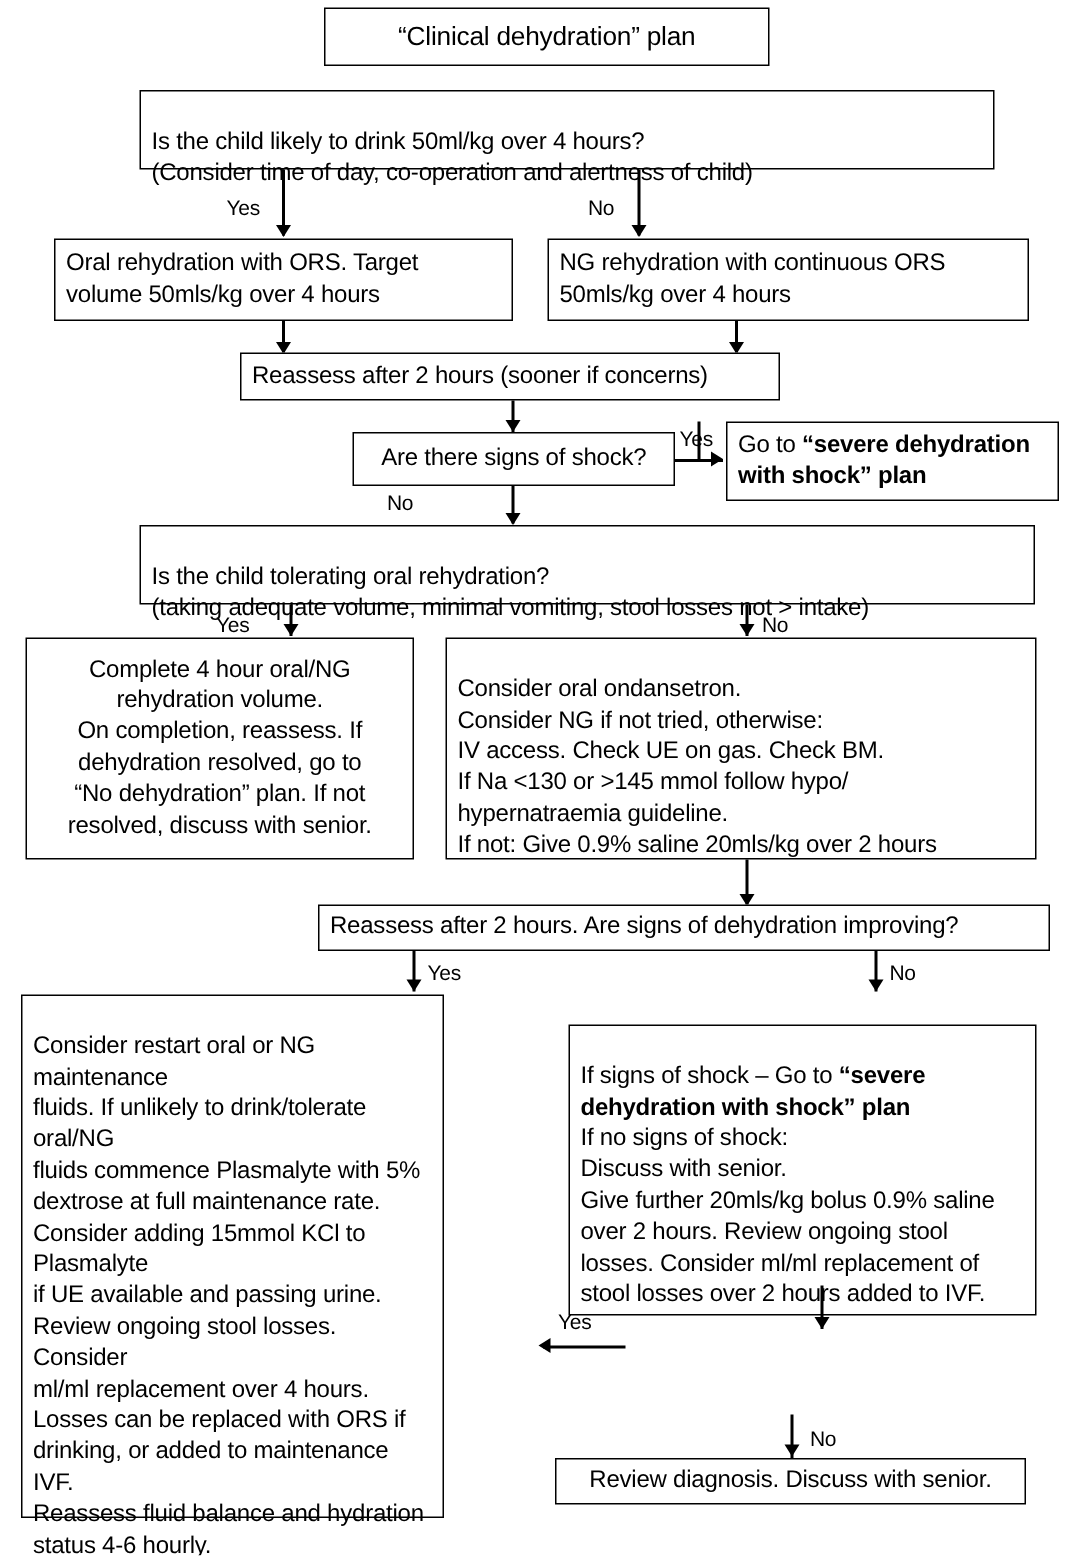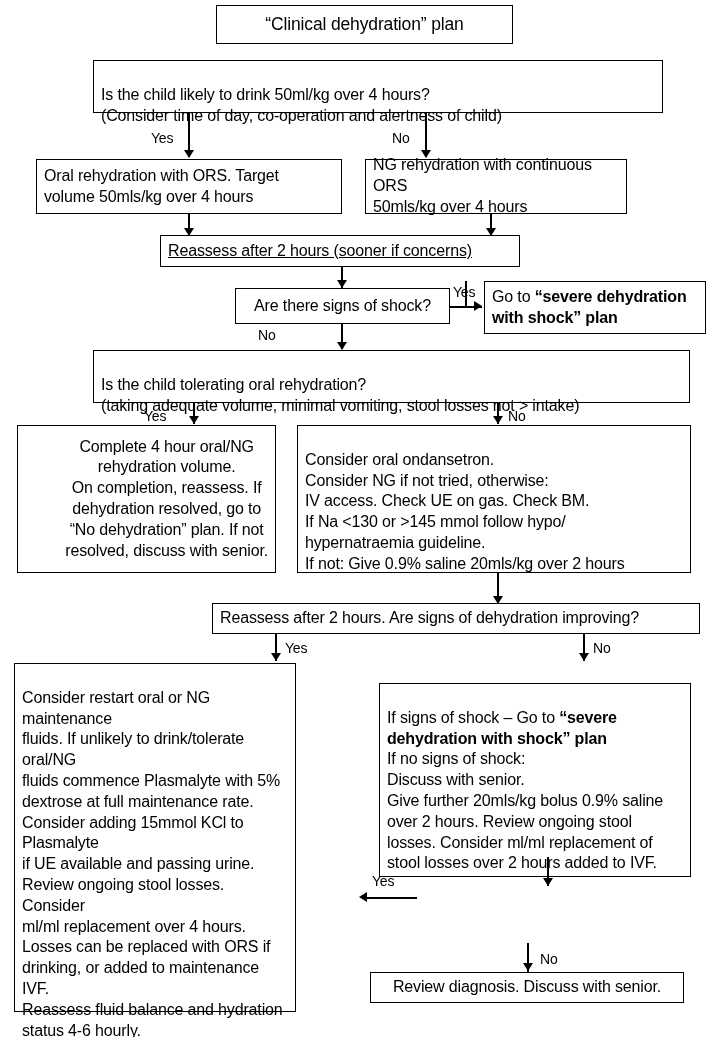--- a/index.html
+++ b/index.html
@@ -100,32 +100,32 @@
 
   <div class="vline" style="left:425px; top:113px; height:44px;"></div>
   <div class="arrow-down" style="left:421px; top:150px;"></div>
   <div class="elabel" style="left:392px; top:131px;">No</div>
 
   <div class="box vcenter" style="left:36px; top:159px; width:306px; height:55px;">
     <span>Oral rehydration with ORS. Target
 volume 50mls/kg over 4 hours</span>
   </div>
 
-  <div class="box vcenter" style="left:365px; top:159px; width:262px; height:55px;">
+  <div class="box vcenter" style="left:365px; top:159px; width:321px; height:55px;">
     <span>NG rehydration with continuous ORS
 50mls/kg over 4 hours</span>
   </div>
 
   <div class="vline" style="left:188px; top:214px; height:22px;"></div>
   <div class="arrow-down" style="left:184px; top:228px;"></div>
 
   <div class="vline" style="left:490px; top:214px; height:22px;"></div>
   <div class="arrow-down" style="left:486px; top:228px;"></div>
 
-  <div class="box vcenter" style="left:160px; top:235px; width:360px; height:32px;text-decoration:underline;">
+  <div class="box vcenter" style="left:160px; top:235px; width:360px; height:32px;">
     <span>Reassess after 2 hours (sooner if concerns)</span>
   </div>
 
   <div class="vline" style="left:341px; top:267px; height:22px;"></div>
   <div class="arrow-down" style="left:337px; top:280px;"></div>
 
   <div class="box vcenter center" style="left:235px; top:288px; width:215px; height:36px;">
     <span>Are there signs of shock?</span>
   </div>
 
@@ -148,21 +148,21 @@
   </div>
 
   <div class="vline" style="left:193px; top:403px; height:21px;"></div>
   <div class="arrow-down" style="left:189px; top:416px;"></div>
   <div class="elabel" style="left:144px; top:409px;">Yes</div>
 
   <div class="vline" style="left:497px; top:403px; height:21px;"></div>
   <div class="arrow-down" style="left:493px; top:416px;"></div>
   <div class="elabel" style="left:508px; top:409px;">No</div>
 
-  <div class="box vcenter center" style="left:17px; top:425px; width:259px; height:148px;align-items:flex-end;">
+  <div class="box vcenter center" style="left:17px; top:425px; width:259px; height:148px;">
     <span>Complete 4 hour oral/NG
 rehydration volume.
 On completion, reassess. If
 dehydration resolved, go to
 “No dehydration” plan. If not
 resolved, discuss with senior.</span>
   </div>
 
   <div class="box" style="left:297px; top:425px; width:394px; height:148px;">
     <span>Consider oral ondansetron.

